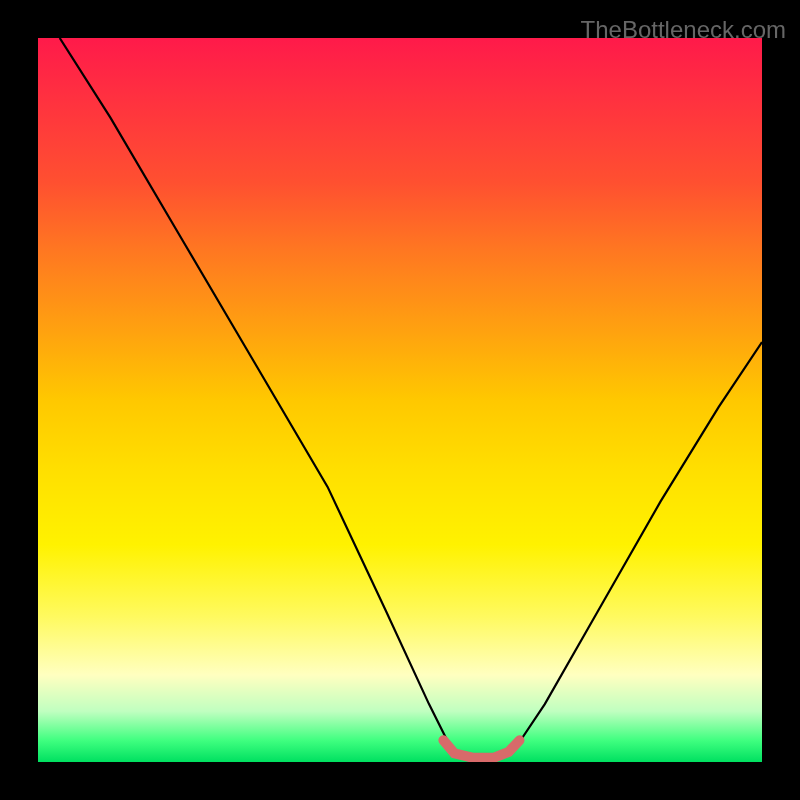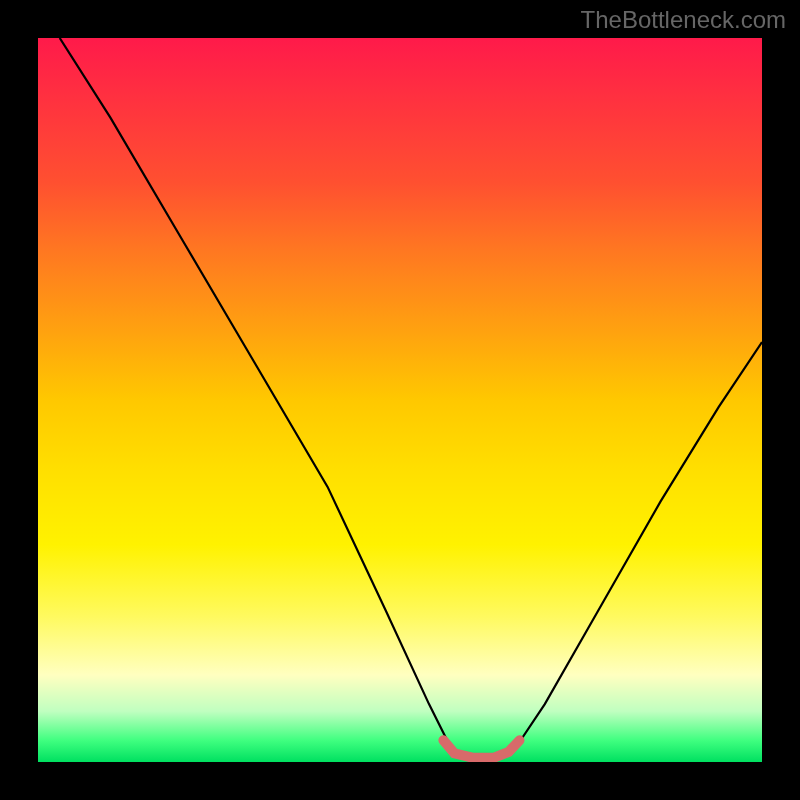--- a/index.html
+++ b/index.html
@@ -6,21 +6,21 @@
     margin: 0;
     padding: 0;
     width: 800px;
     height: 800px;
     background: #000;
     position: relative;
     font-family: Arial, sans-serif;
   }
   .watermark {
     position: absolute;
-    top: 6px;
+    top: 16px;
     right: 14px;
     color: #666;
     font-size: 24px;
     font-weight: 500;
     z-index: 10;
   }
   .frame {
     position: absolute;
     top: 38px;
     left: 38px;

